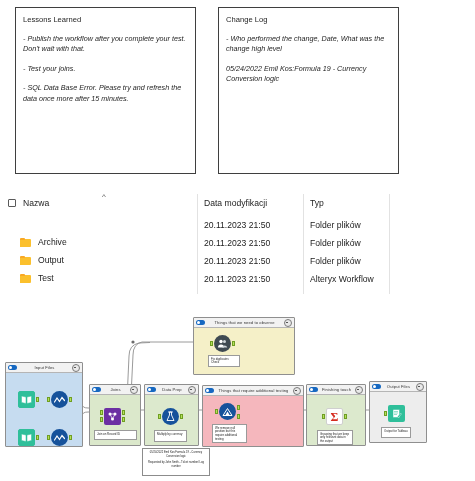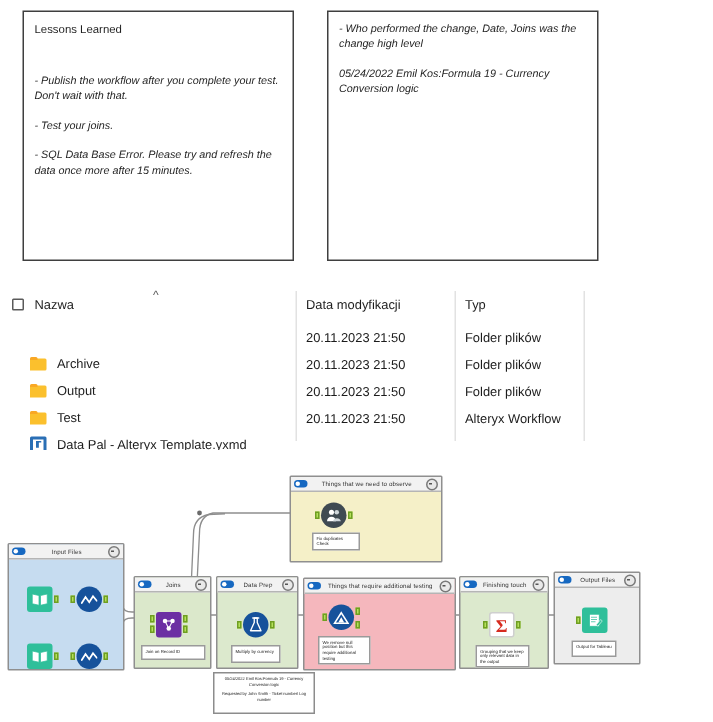--- a/index.html
+++ b/index.html
@@ -17,21 +17,21 @@
     border:1px solid #3f3f3f;
     background:#ffffff;
     box-sizing:border-box;
     padding:6px 7px;
     font-size:7.2px;
     line-height:1.45;
     color:#1f1f1f;
   }
   #lessons-box{left:15px;top:7px;width:181px;height:167px;}
   #changelog-box{left:218px;top:7px;width:181px;height:167px;}
-  .note-title{font-size:7.6px;margin-bottom:24px;}
+  .note-title{font-size:7.6px;margin-bottom:9px;}
   .note-para{margin:0 0 9px 0;font-style:italic;}
   .note-para:last-child{margin-bottom:0;}
 
   
   #explorer{
     position:absolute;left:0;top:192px;width:475px;height:105px;
     font-size:8.6px;color:#1c1c1c;padding-left:21px;
   }
   #explorer .col-divider{
     position:absolute;top:2px;width:1px;height:100px;background:#e2e2e2;
@@ -168,21 +168,22 @@
 <body>
 
 <div class="note-box" id="lessons-box">
   <div class="note-title">Lessons Learned</div>
   <p class="note-para">- Publish the workflow after you complete your test. Don't wait with that.</p>
   <p class="note-para">- Test your joins.</p>
   <p class="note-para">- SQL Data Base Error. Please try and refresh the data once more after 15 minutes.</p>
 </div>
 
 <div class="note-box" id="changelog-box">
-  <p class="note-para">- Who performed the change, Date, Joins was the change high level</p>
+  <div class="note-title">Change Log</div>
+  <p class="note-para">- Who performed the change, Date, What was the change high level</p>
   <p class="note-para">05/24/2022 Emil Kos:Formula 19 - Currency Conversion logic</p>
 </div>
 
 <div id="explorer">
   <div class="col-divider" style="left:197px"></div>
   <div class="col-divider" style="left:303px"></div>
   <div class="col-divider" style="left:389px"></div>
 
   <div class="hdr" id="hdr-name">
     <span class="chk"></span>
@@ -217,24 +218,20 @@
   <div class="frow" style="top:60px">
     <span class="fname">
       <span class="ico-folder"></span>
       <span class="flabel">Test</span>
     </span>
     <span class="fdate">20.11.2023 21:50</span>
     <span class="ftype">Folder plików</span>
   </div>
 
   <div class="frow" style="top:78px">
-    <span class="fname">
-      <span class="ico-yxmd"></span>
-      <span class="flabel">Data Pal - Alteryx Template.yxmd</span>
-    </span>
     <span class="fdate">20.11.2023 21:50</span>
     <span class="ftype">Alteryx Workflow</span>
   </div>
 </div>
 
 <div id="canvas">
 
   <svg id="wires">
     <g fill="none" stroke="#8e8e8e" stroke-width="0.9">
 

